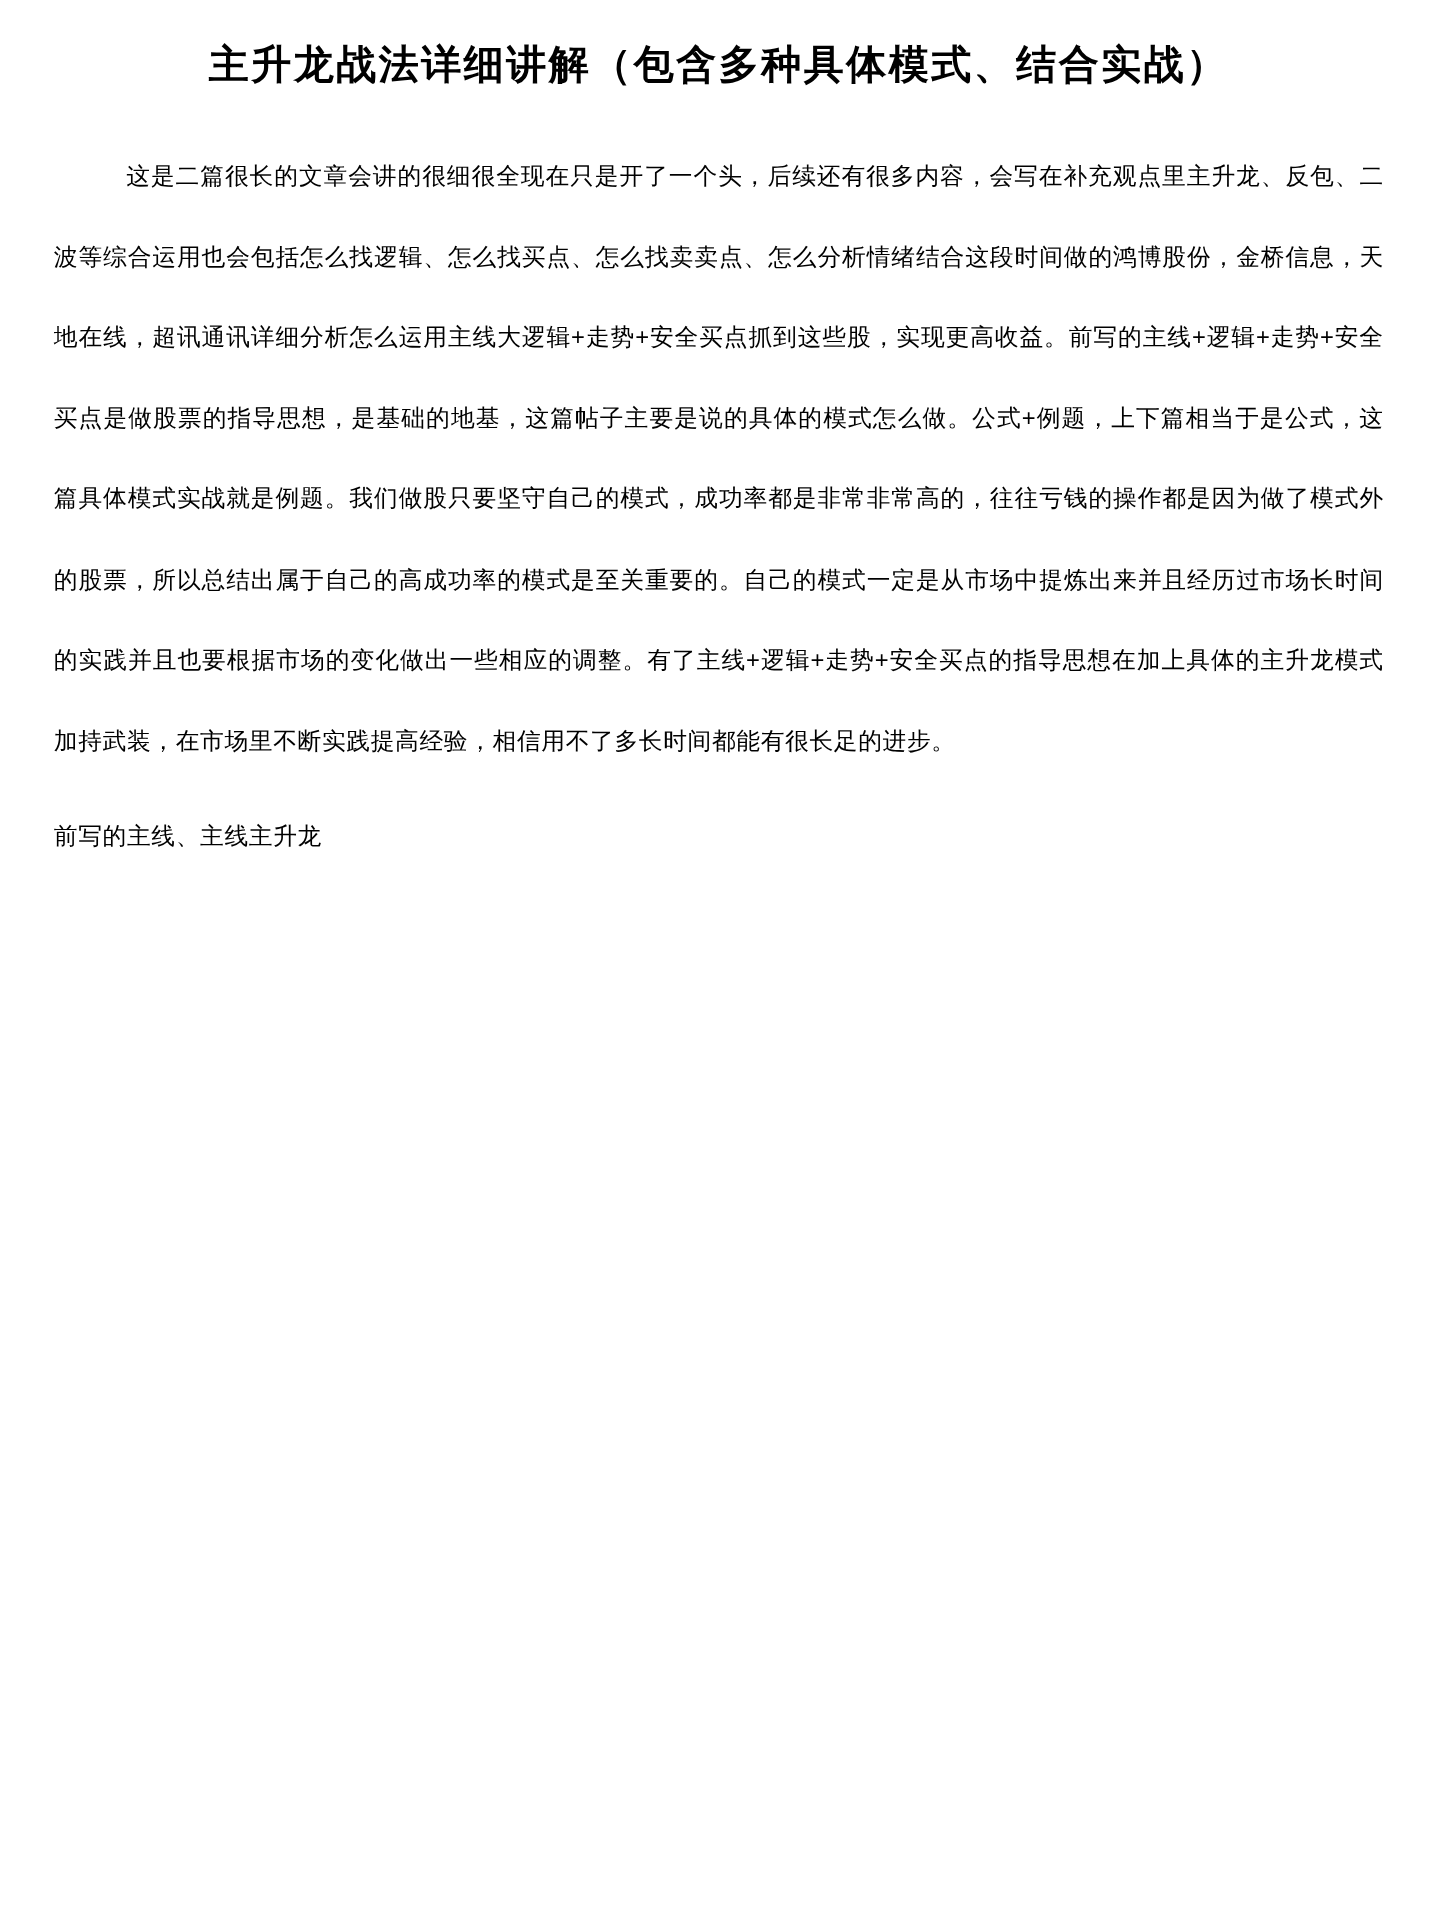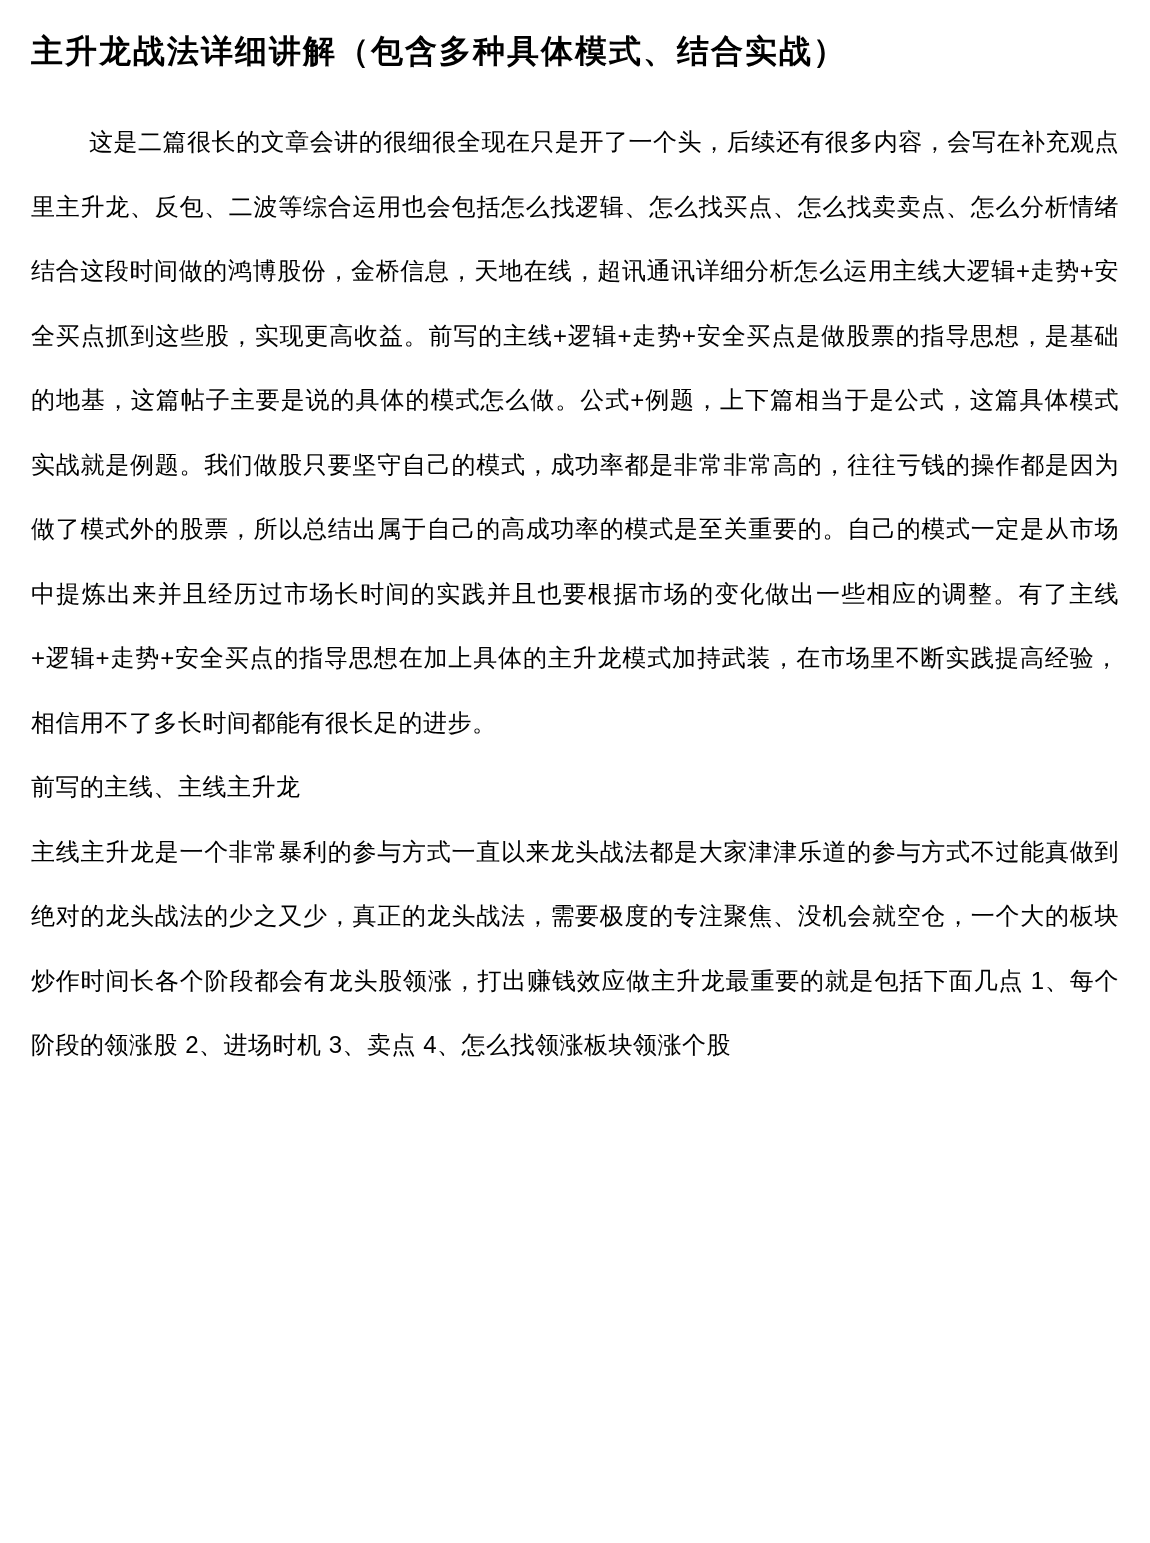--- a/index.html
+++ b/index.html
@@ -19,39 +19,38 @@
     width: 1150px;
     height: 1543px;
     padding: 0 31px;
     background: #ffffff;
   }
   .doc-title {
     margin: 28px 0 36px 0;
     font-size: 32px;
     line-height: 46px;
     font-weight: bold;
-    text-align: left;
+    text-align: center;
     letter-spacing: 2px;
   }
   .doc-body p {
-    margin: 0;
-    font-size: 24px;
+    margin: 12px;
+    font-size: 19px;
     line-height: 64.5px;
     letter-spacing: 0.5px;
     text-align: justify;
     text-justify: inter-ideograph;
     word-break: break-all;
   }
   .para-indent {
     text-indent: 58px;
   }
 </style>
 </head>
 <body>
 
 <div class="page">
   <h1 class="doc-title">主升龙战法详细讲解（包含多种具体模式、结合实战）</h1>
   <div class="doc-body">
     <p class="para-indent">这是二篇很长的文章会讲的很细很全现在只是开了一个头，后续还有很多内容，会写在补充观点里主升龙、反包、二波等综合运用也会包括怎么找逻辑、怎么找买点、怎么找卖卖点、怎么分析情绪结合这段时间做的鸿博股份，金桥信息，天地在线，超讯通讯详细分析怎么运用主线大逻辑+走势+安全买点抓到这些股，实现更高收益。前写的主线+逻辑+走势+安全买点是做股票的指导思想，是基础的地基，这篇帖子主要是说的具体的模式怎么做。公式+例题，上下篇相当于是公式，这篇具体模式实战就是例题。我们做股只要坚守自己的模式，成功率都是非常非常高的，往往亏钱的操作都是因为做了模式外的股票，所以总结出属于自己的高成功率的模式是至关重要的。自己的模式一定是从市场中提炼出来并且经历过市场长时间的实践并且也要根据市场的变化做出一些相应的调整。有了主线+逻辑+走势+安全买点的指导思想在加上具体的主升龙模式加持武装，在市场里不断实践提高经验，相信用不了多长时间都能有很长足的进步。</p>
     <p>前写的主线、主线主升龙</p>
-    <p>主线主升龙是一个非常暴利的参与方式一直以来龙头战法都是大家津津乐道的参与方式不过能真做到绝对的龙头战法的少之又少，真正的龙头战法，需要极度的专注聚焦、没机会就空仓，一个大的板块炒作时间长各个阶段都会有龙头股领涨，打出赚钱效应做主升龙最重要的就是包括下面几点 1、每个阶段的领涨股 2、进场时机 3、卖点 4、怎么找领涨板块领涨个股</p>
   </div>
 </div>
 
 </body></html>

